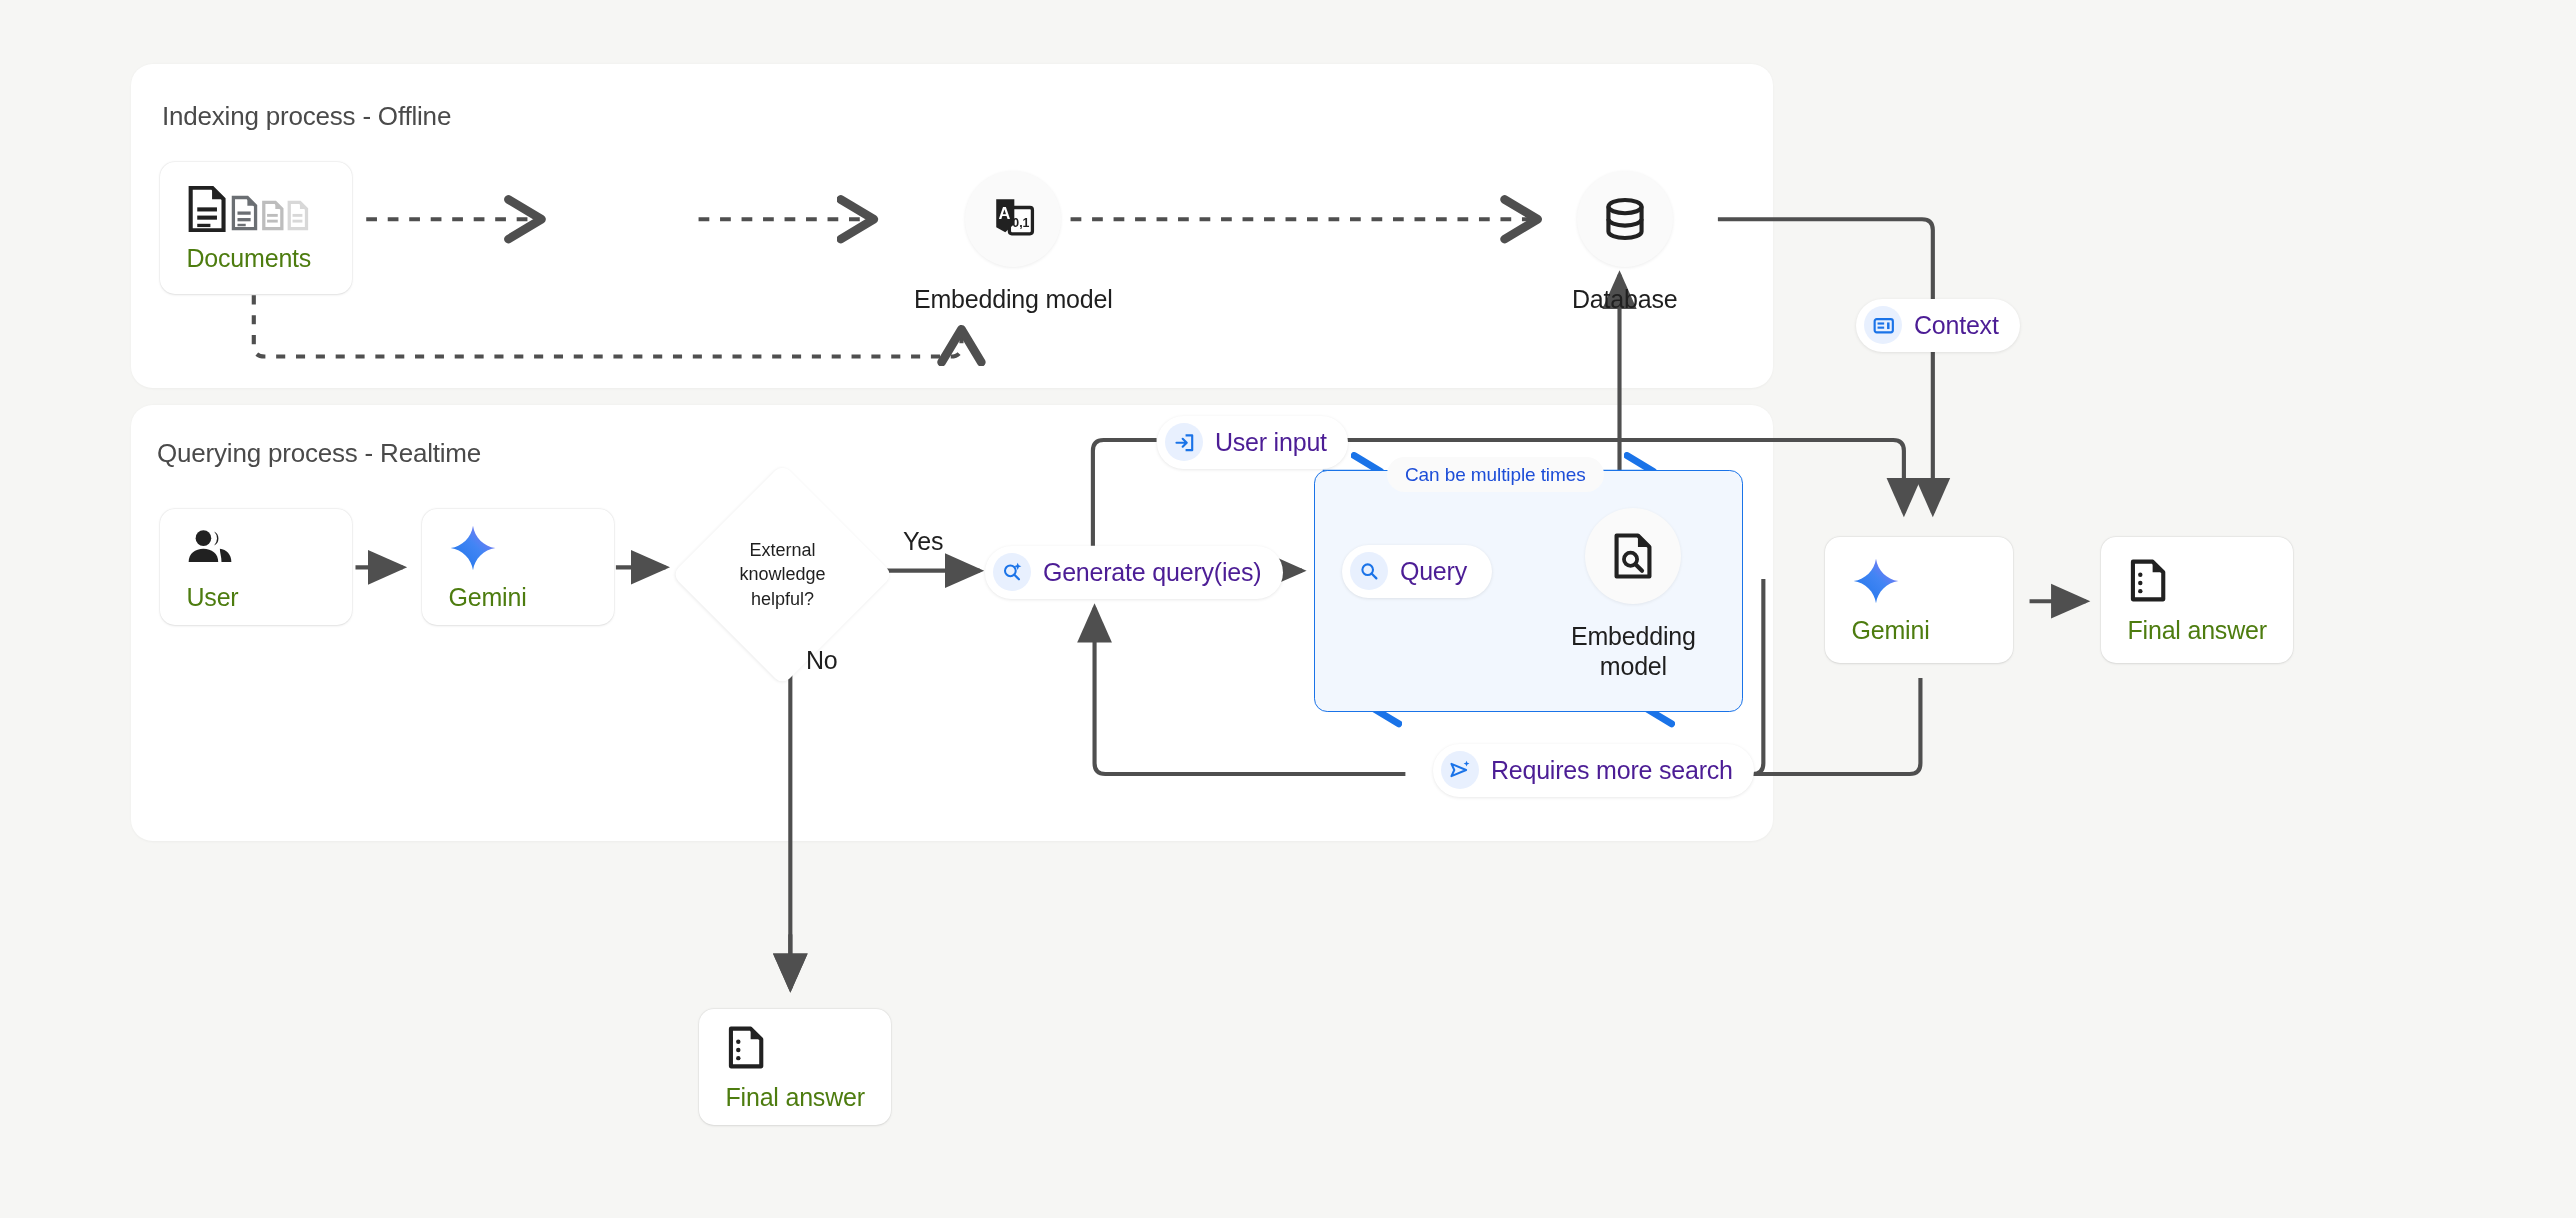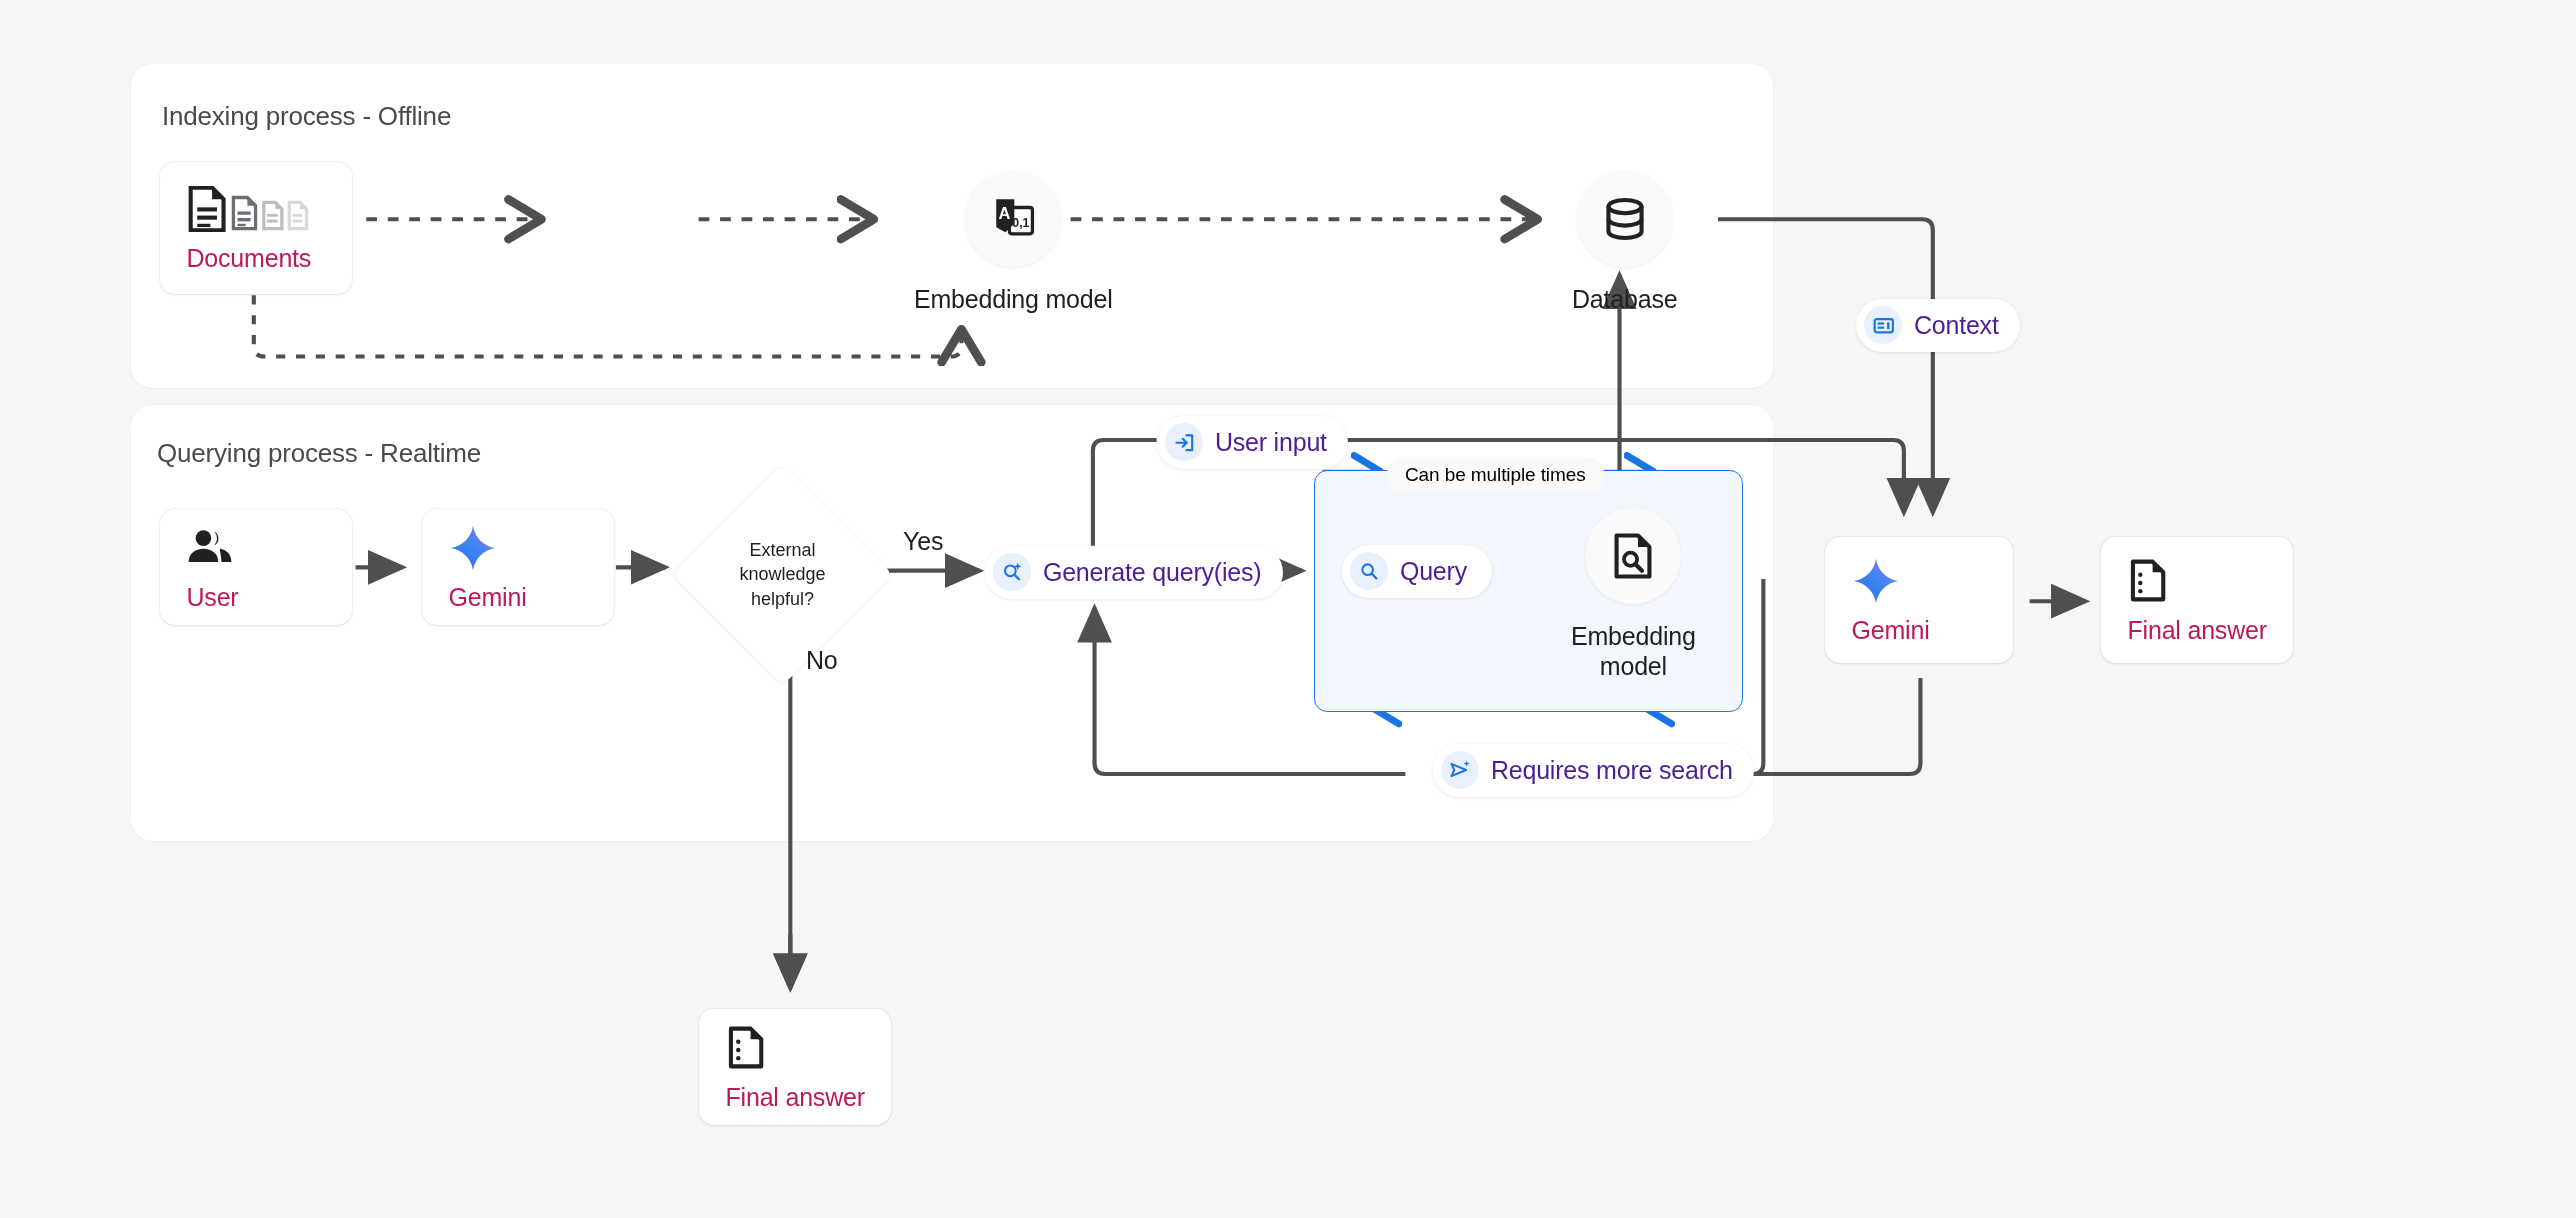--- a/index.html
+++ b/index.html
@@ -30,21 +30,21 @@
 
   
   .card{
     position:absolute;background:#fff;border-radius:15px;
     box-shadow:0 0.8px 2.5px rgba(0,0,0,.10),0 0 0 0.8px rgba(0,0,0,.035);
     display:flex;flex-direction:column;justify-content:center;
     box-sizing:border-box;
   }
   .card .ico{margin-left:26.5px;height:51px;display:flex;align-items:center;}
   .card .lbl{
-    margin-left:26.5px;margin-top:10px;font-size:25px;color:#be185d;white-space:nowrap;letter-spacing:-0.2px;
+    margin-left:26.5px;margin-top:10px;font-size:25px;color:#4d7c0f;white-space:nowrap;letter-spacing:-0.2px;
   }
 
   
   .circ-node{position:absolute;display:flex;flex-direction:column;align-items:center;}
   .circ{
     width:96px;height:96px;border-radius:50%;background:#fafafa;
     box-shadow:0 0.8px 3.3px rgba(0,0,0,.07);
     display:flex;align-items:center;justify-content:center;
   }
   .circ-lbl{margin-top:16.5px;font-size:25px;color:#1f1f1f;text-align:center;letter-spacing:-0.2px;line-height:1.22;}
@@ -58,21 +58,21 @@
   }
   .pill .pico{
     width:38px;height:38px;border-radius:50%;background:#e8f0fe;
     display:flex;align-items:center;justify-content:center;flex:0 0 auto;
   }
   .pill .ptxt{font-size:25px;color:#4c1d95;letter-spacing:-0.2px;}
 
   
   .chip{
     position:absolute;background:#fafafa;border-radius:826px;
-    padding:6.6px 18px;font-size:19px;color:#000000;white-space:nowrap;letter-spacing:-0.1px;
+    padding:6.6px 18px;font-size:19px;color:#1d4ed8;white-space:nowrap;letter-spacing:-0.1px;
   }
 
   
   #decision{position:absolute;left:704px;top:496px;width:157px;height:157px;}
   #decision .dia{
     position:absolute;inset:0;background:#fff;
     transform:rotate(45deg);border-radius:10px;
     box-shadow:0 0.8px 3.3px rgba(0,0,0,.09);
   }
   #decision .dtxt{

